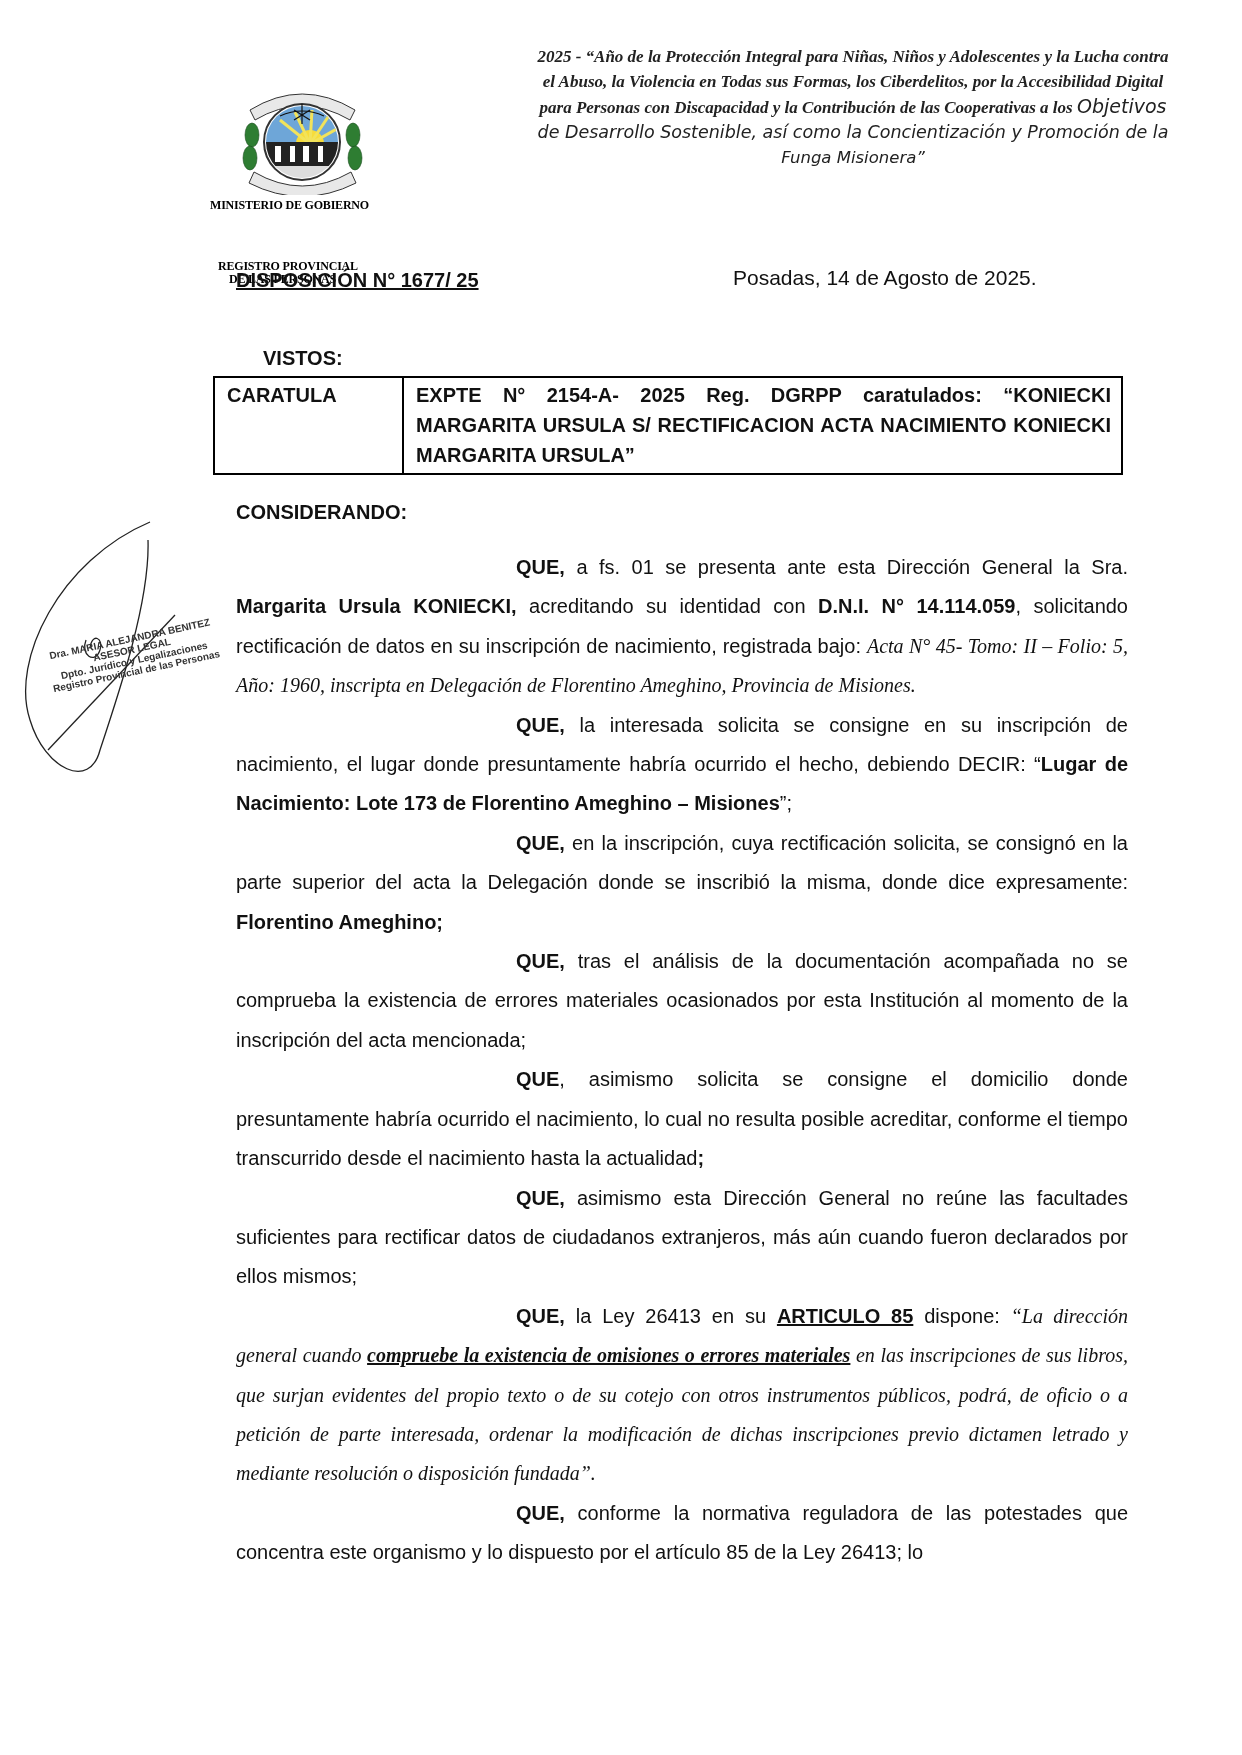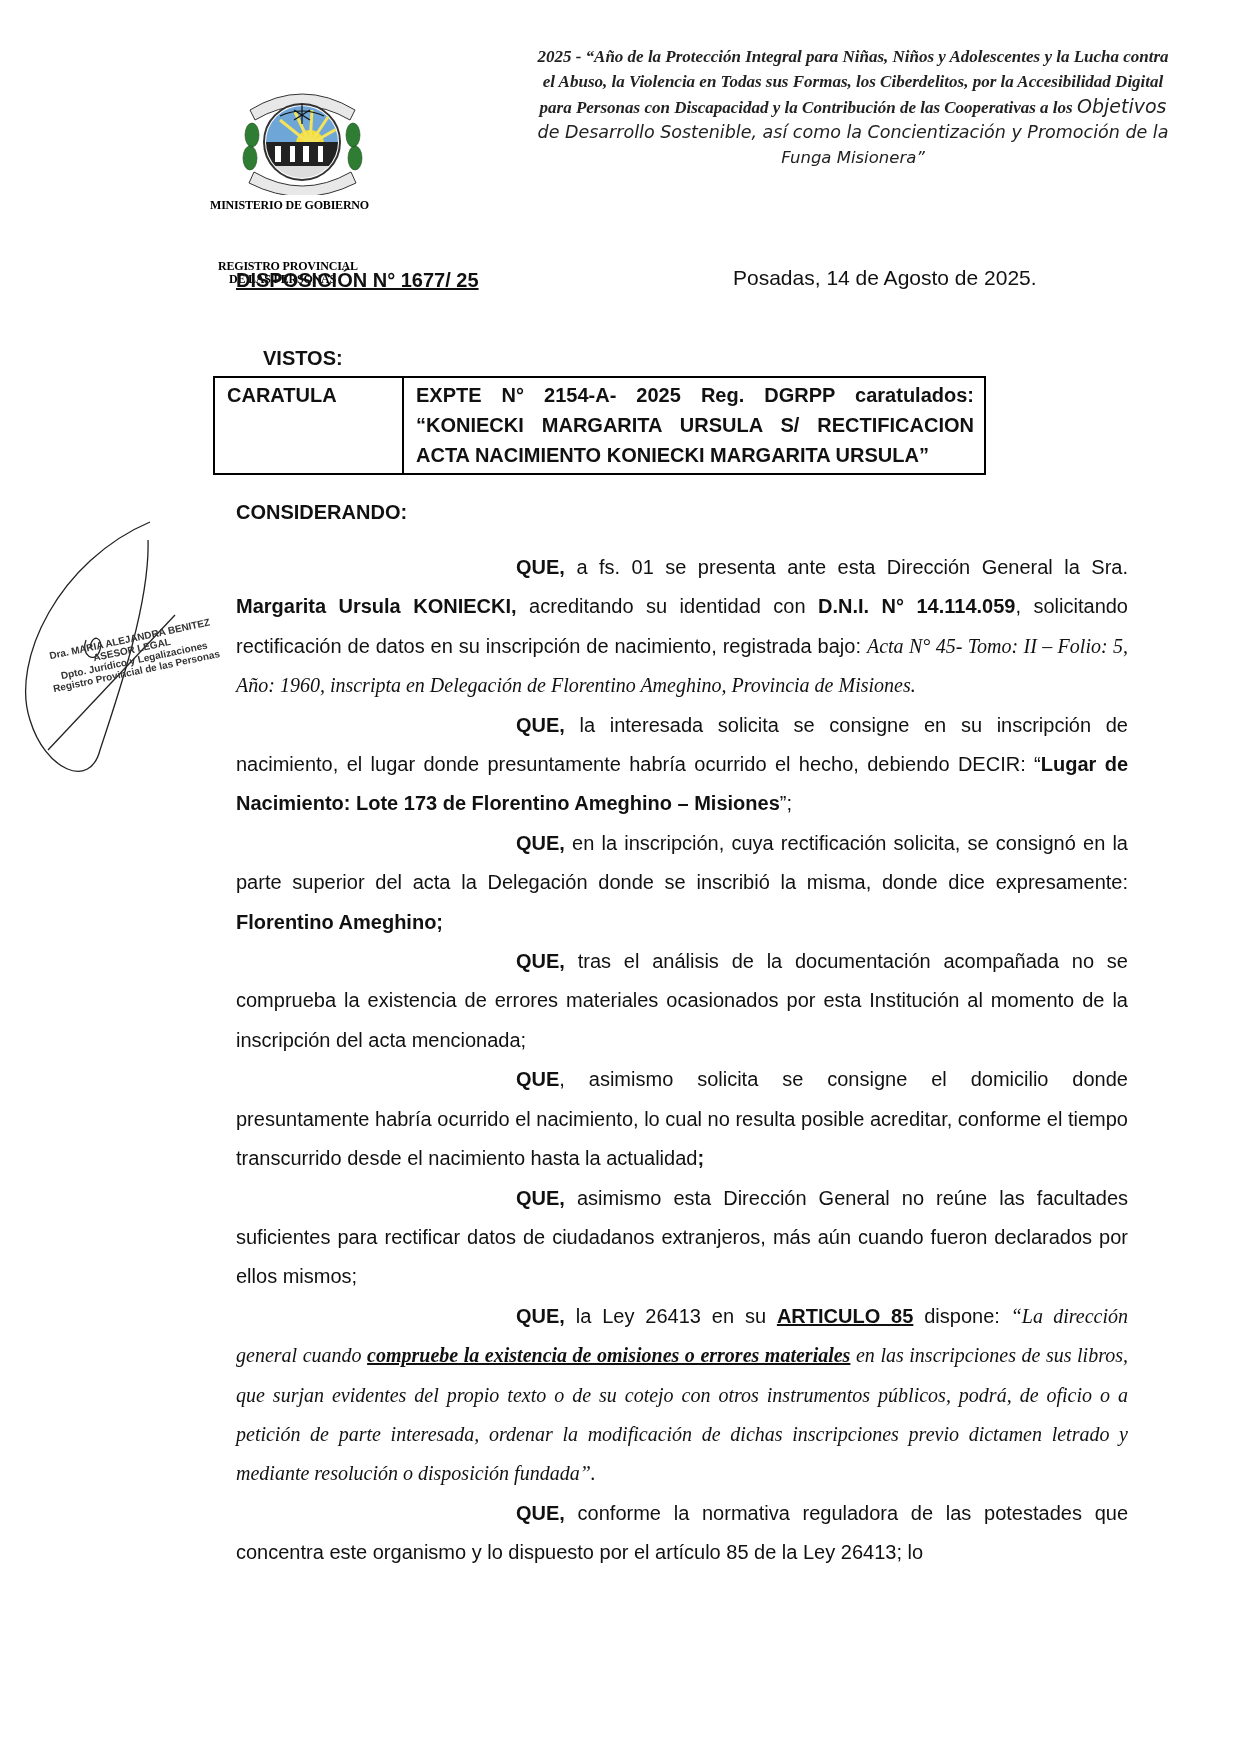--- a/index.html
+++ b/index.html
@@ -12,21 +12,21 @@
   .ministry div:nth-child(3) { padding-left: 19px; }
   .motto { position: absolute; left: 488px; top: 44px; width: 730px; text-align: center; font-family: "Liberation Serif", serif; font-style: italic; font-weight: bold; font-size: 17px; line-height: 25px; color: #222; }
   .motto .l4, .motto .l5, .motto .objetivos { font-family: "DejaVu Sans", sans-serif; font-weight: normal; font-style: italic; font-size: 17.5px; }
   .motto .objetivos { font-size: 19px; }
   .motto .l5 { font-size: 16.5px; }
 
   .date { position: absolute; left: 733px; top: 242px; font-family: "Liberation Sans", sans-serif; font-size: 21px; color: #111; margin-top: 24px; }
   .dispo-title { position: absolute; left: 236px; top: 269px; font-family: "Liberation Sans", sans-serif; font-weight: bold; font-size: 20px; text-decoration: underline; color: #111; }
   .vistos { position: absolute; left: 244px; top: 347px; font-family: "Liberation Sans", sans-serif; font-weight: bold; font-size: 20px; margin-left: 19px; }
 
-  table.caratula { position: absolute; left: 213px; top: 376px; width: 773px; border-collapse: collapse; font-family: "Liberation Sans", sans-serif; font-weight: bold; font-size: 20px; line-height: 30px; }
+  table.caratula { position: absolute; left: 213px; top: 376px; width: 910px; border-collapse: collapse; font-family: "Liberation Sans", sans-serif; font-weight: bold; font-size: 20px; line-height: 30px; }
   table.caratula td { border: 2px solid #000; vertical-align: top; padding: 2px 10px 3px 12px; }
   table.caratula td.label { width: 165px; }
   table.caratula td.value { text-align: justify; }
 
   .considerando { position: absolute; left: 236px; top: 501px; font-family: "Liberation Sans", sans-serif; font-weight: bold; font-size: 20px; }
 
   .body { position: absolute; left: 236px; top: 548px; width: 892px; font-family: "Liberation Sans", sans-serif; font-size: 20px; line-height: 39.4px; text-align: justify; color: #111; }
   .body p { margin: 0; }
   .body .que { display: block; text-indent: 280px; }
   .body b { font-weight: bold; }

